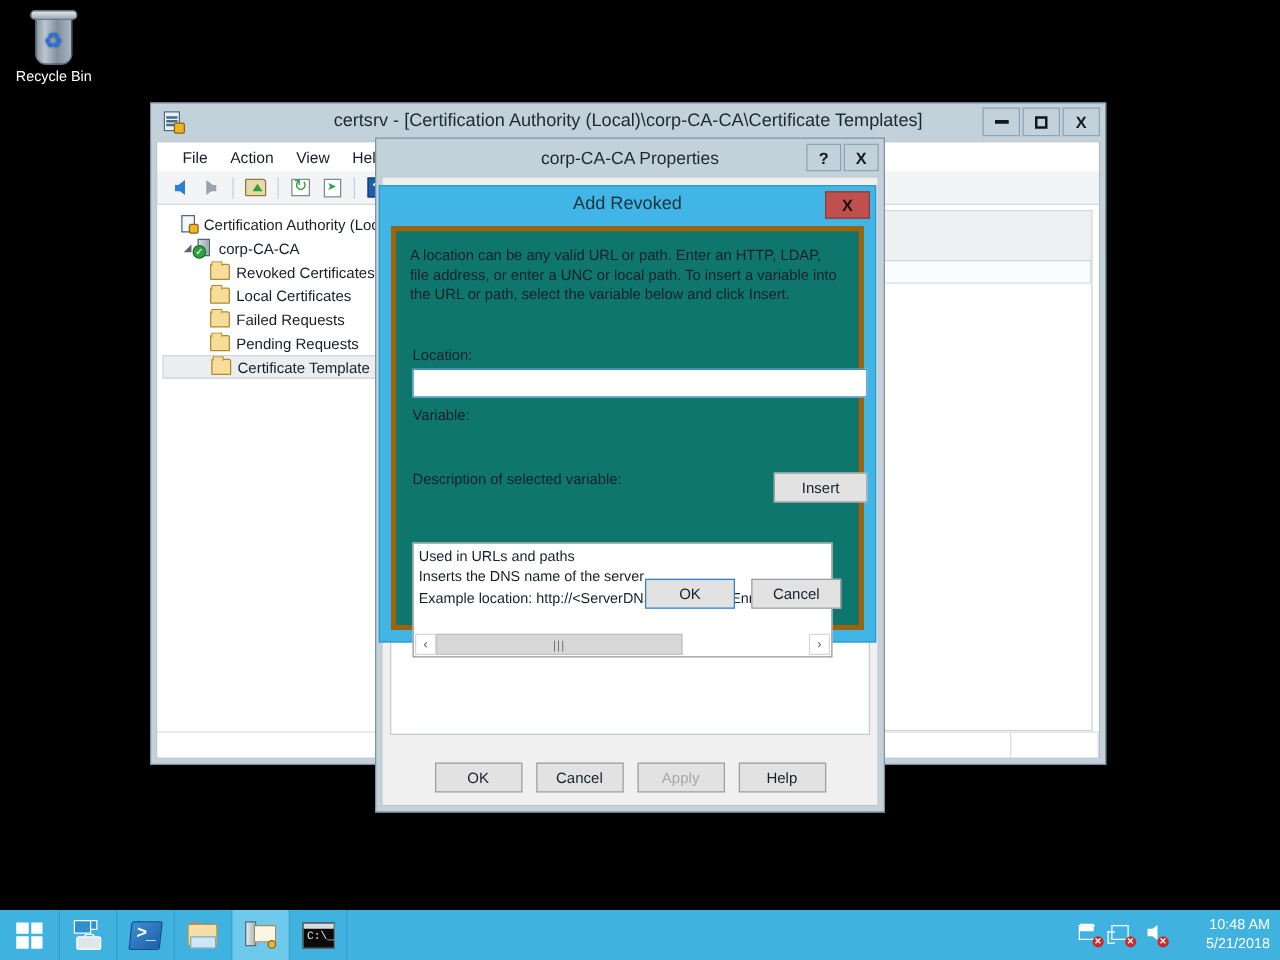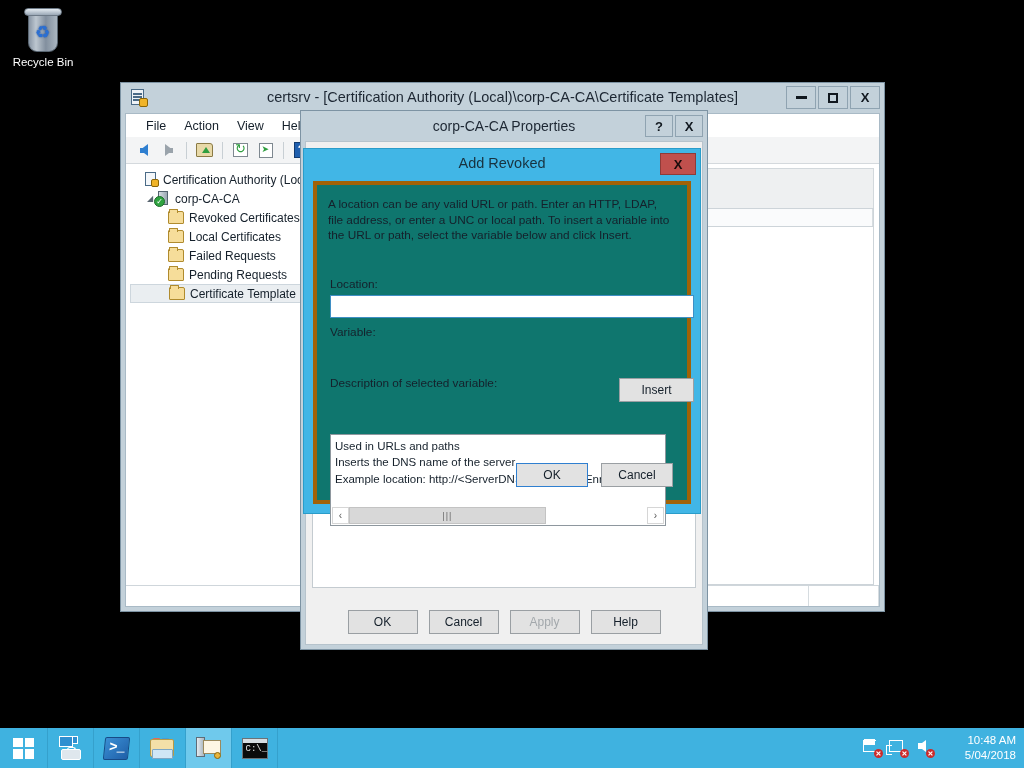--- a/index.html
+++ b/index.html
@@ -738,16 +738,16 @@
     <div class="tray-ico">
       <div class="net-shape"></div>
         <div class="red-x">✕</div>
     </div>
     <div class="tray-ico">
       <div class="spk-shape"></div>
         <div class="red-x">✕</div>
     </div>
     <div id="clock">
       <div>10:48 AM</div>
-      <div>5/04/2018</div>
+      <div>5/21/2018</div>
     </div>
   </div>
 </div>
 
 </body></html>

